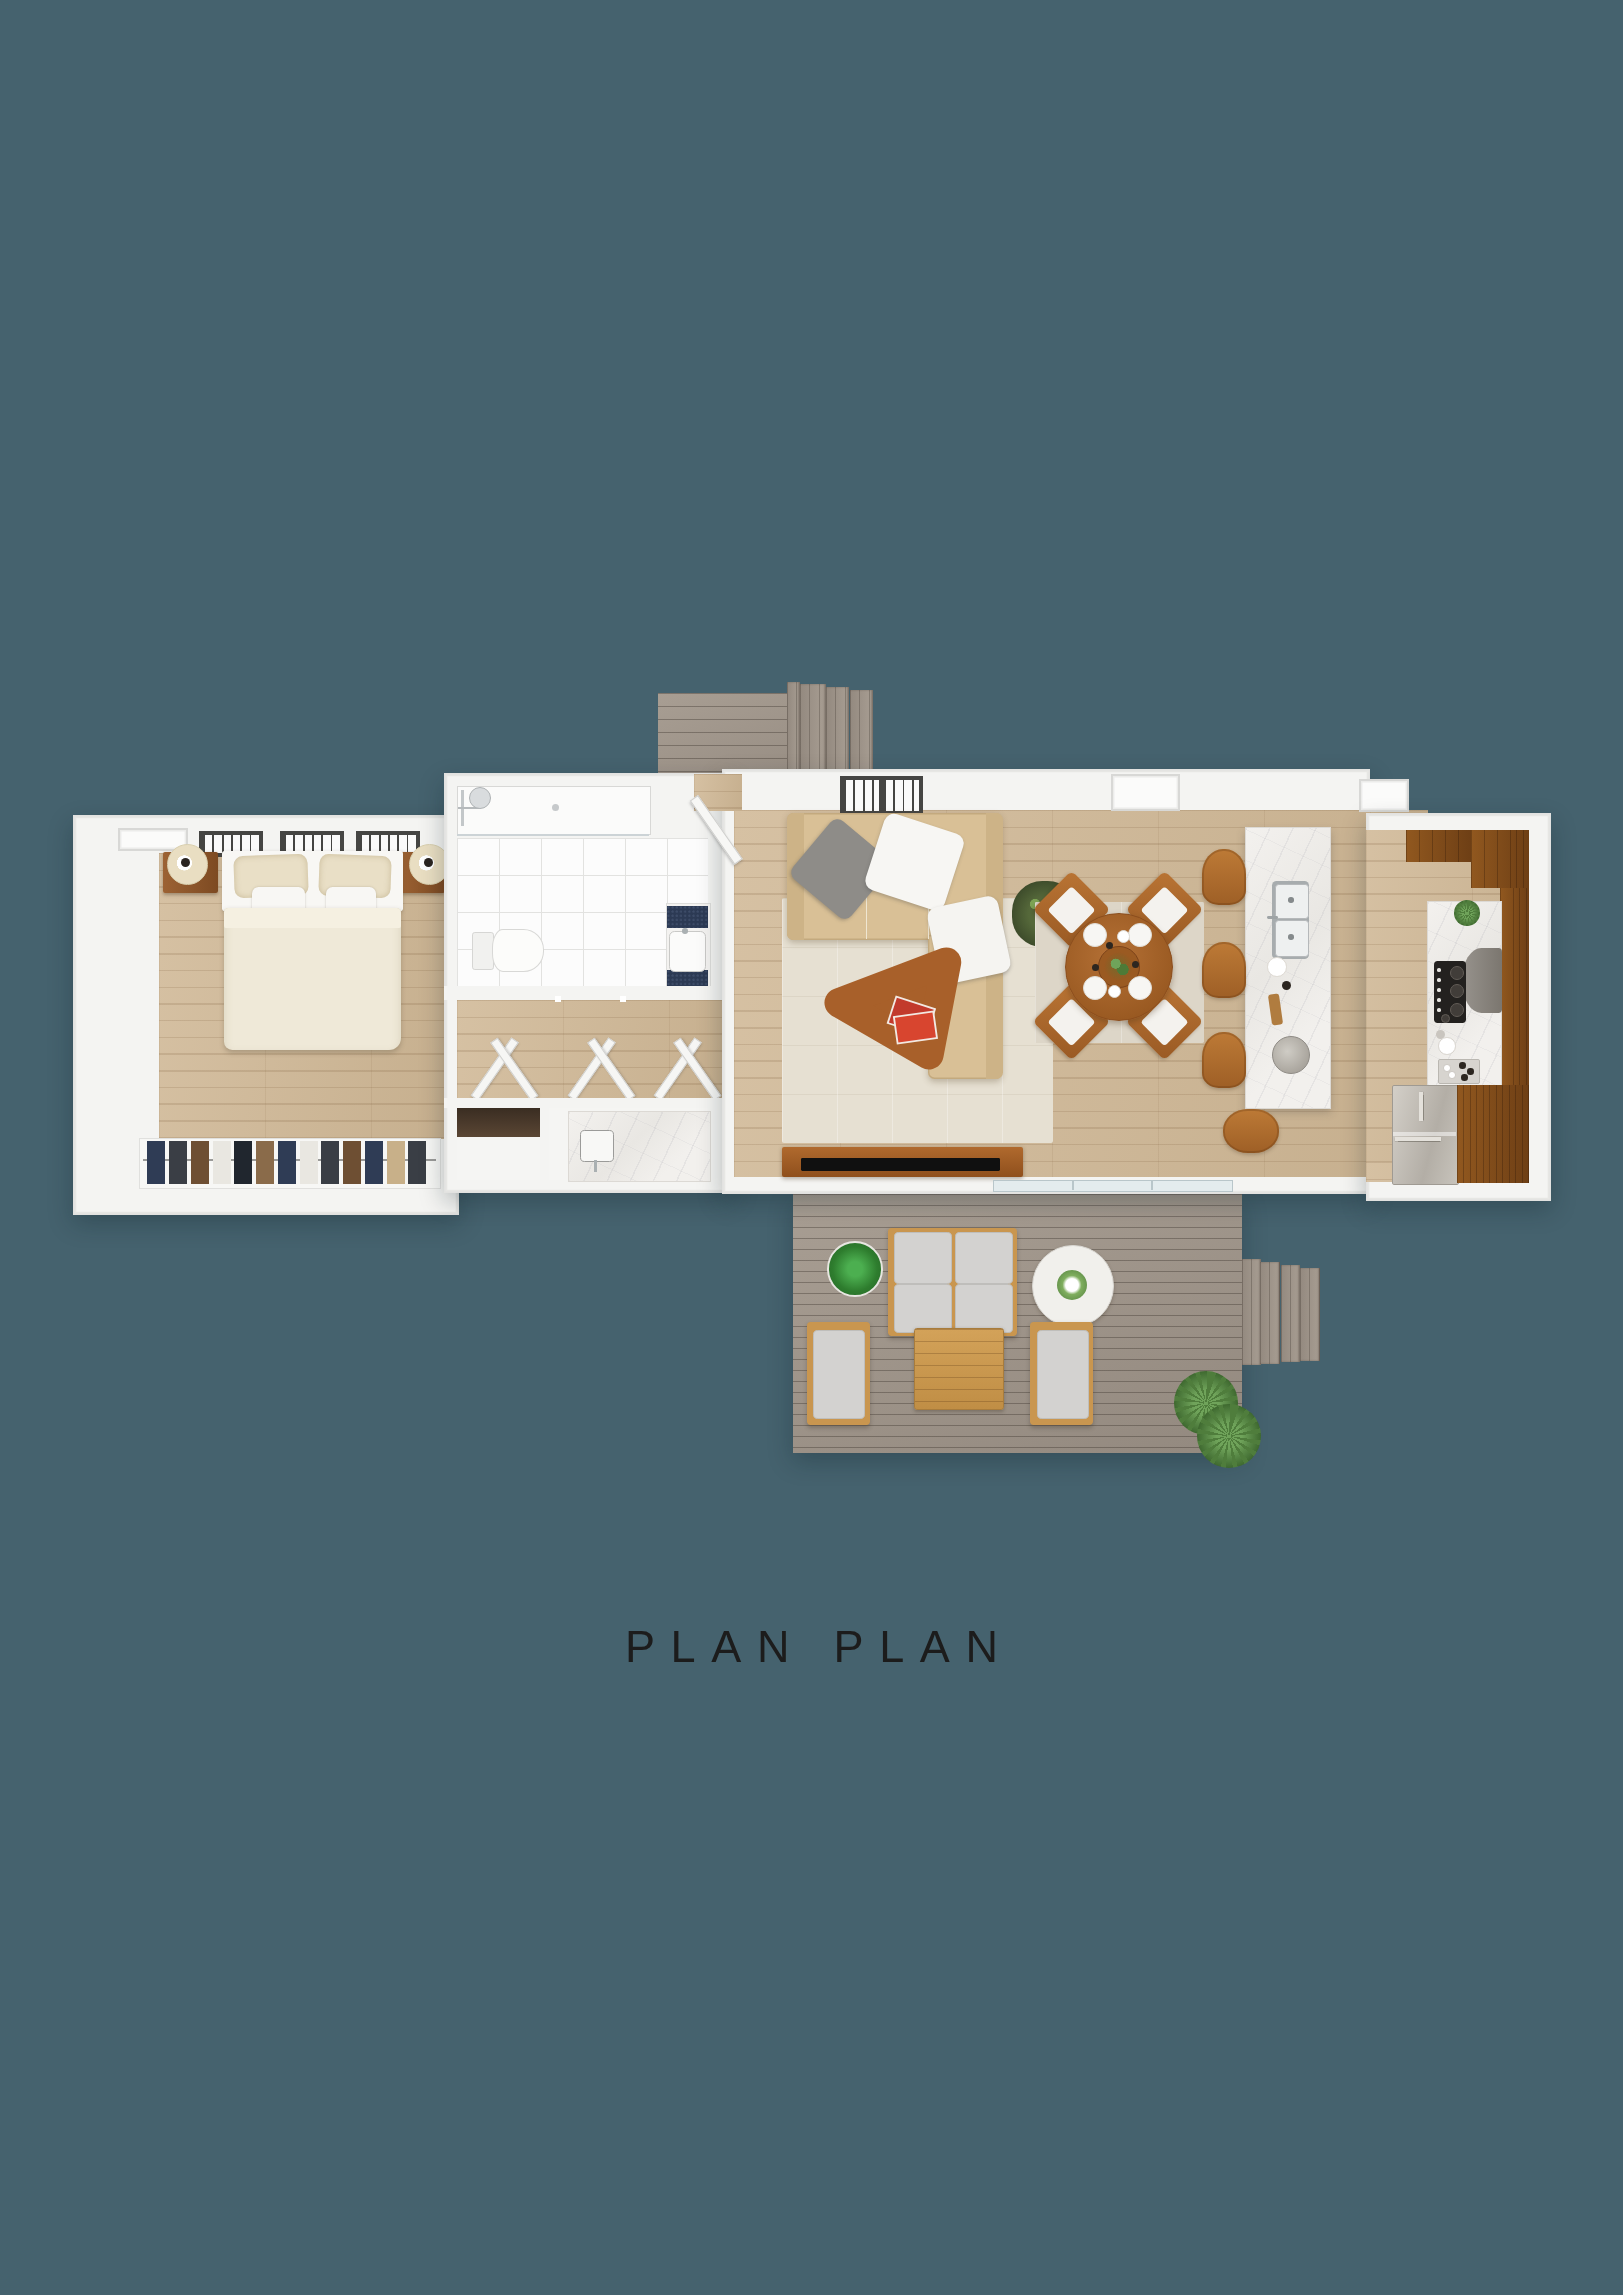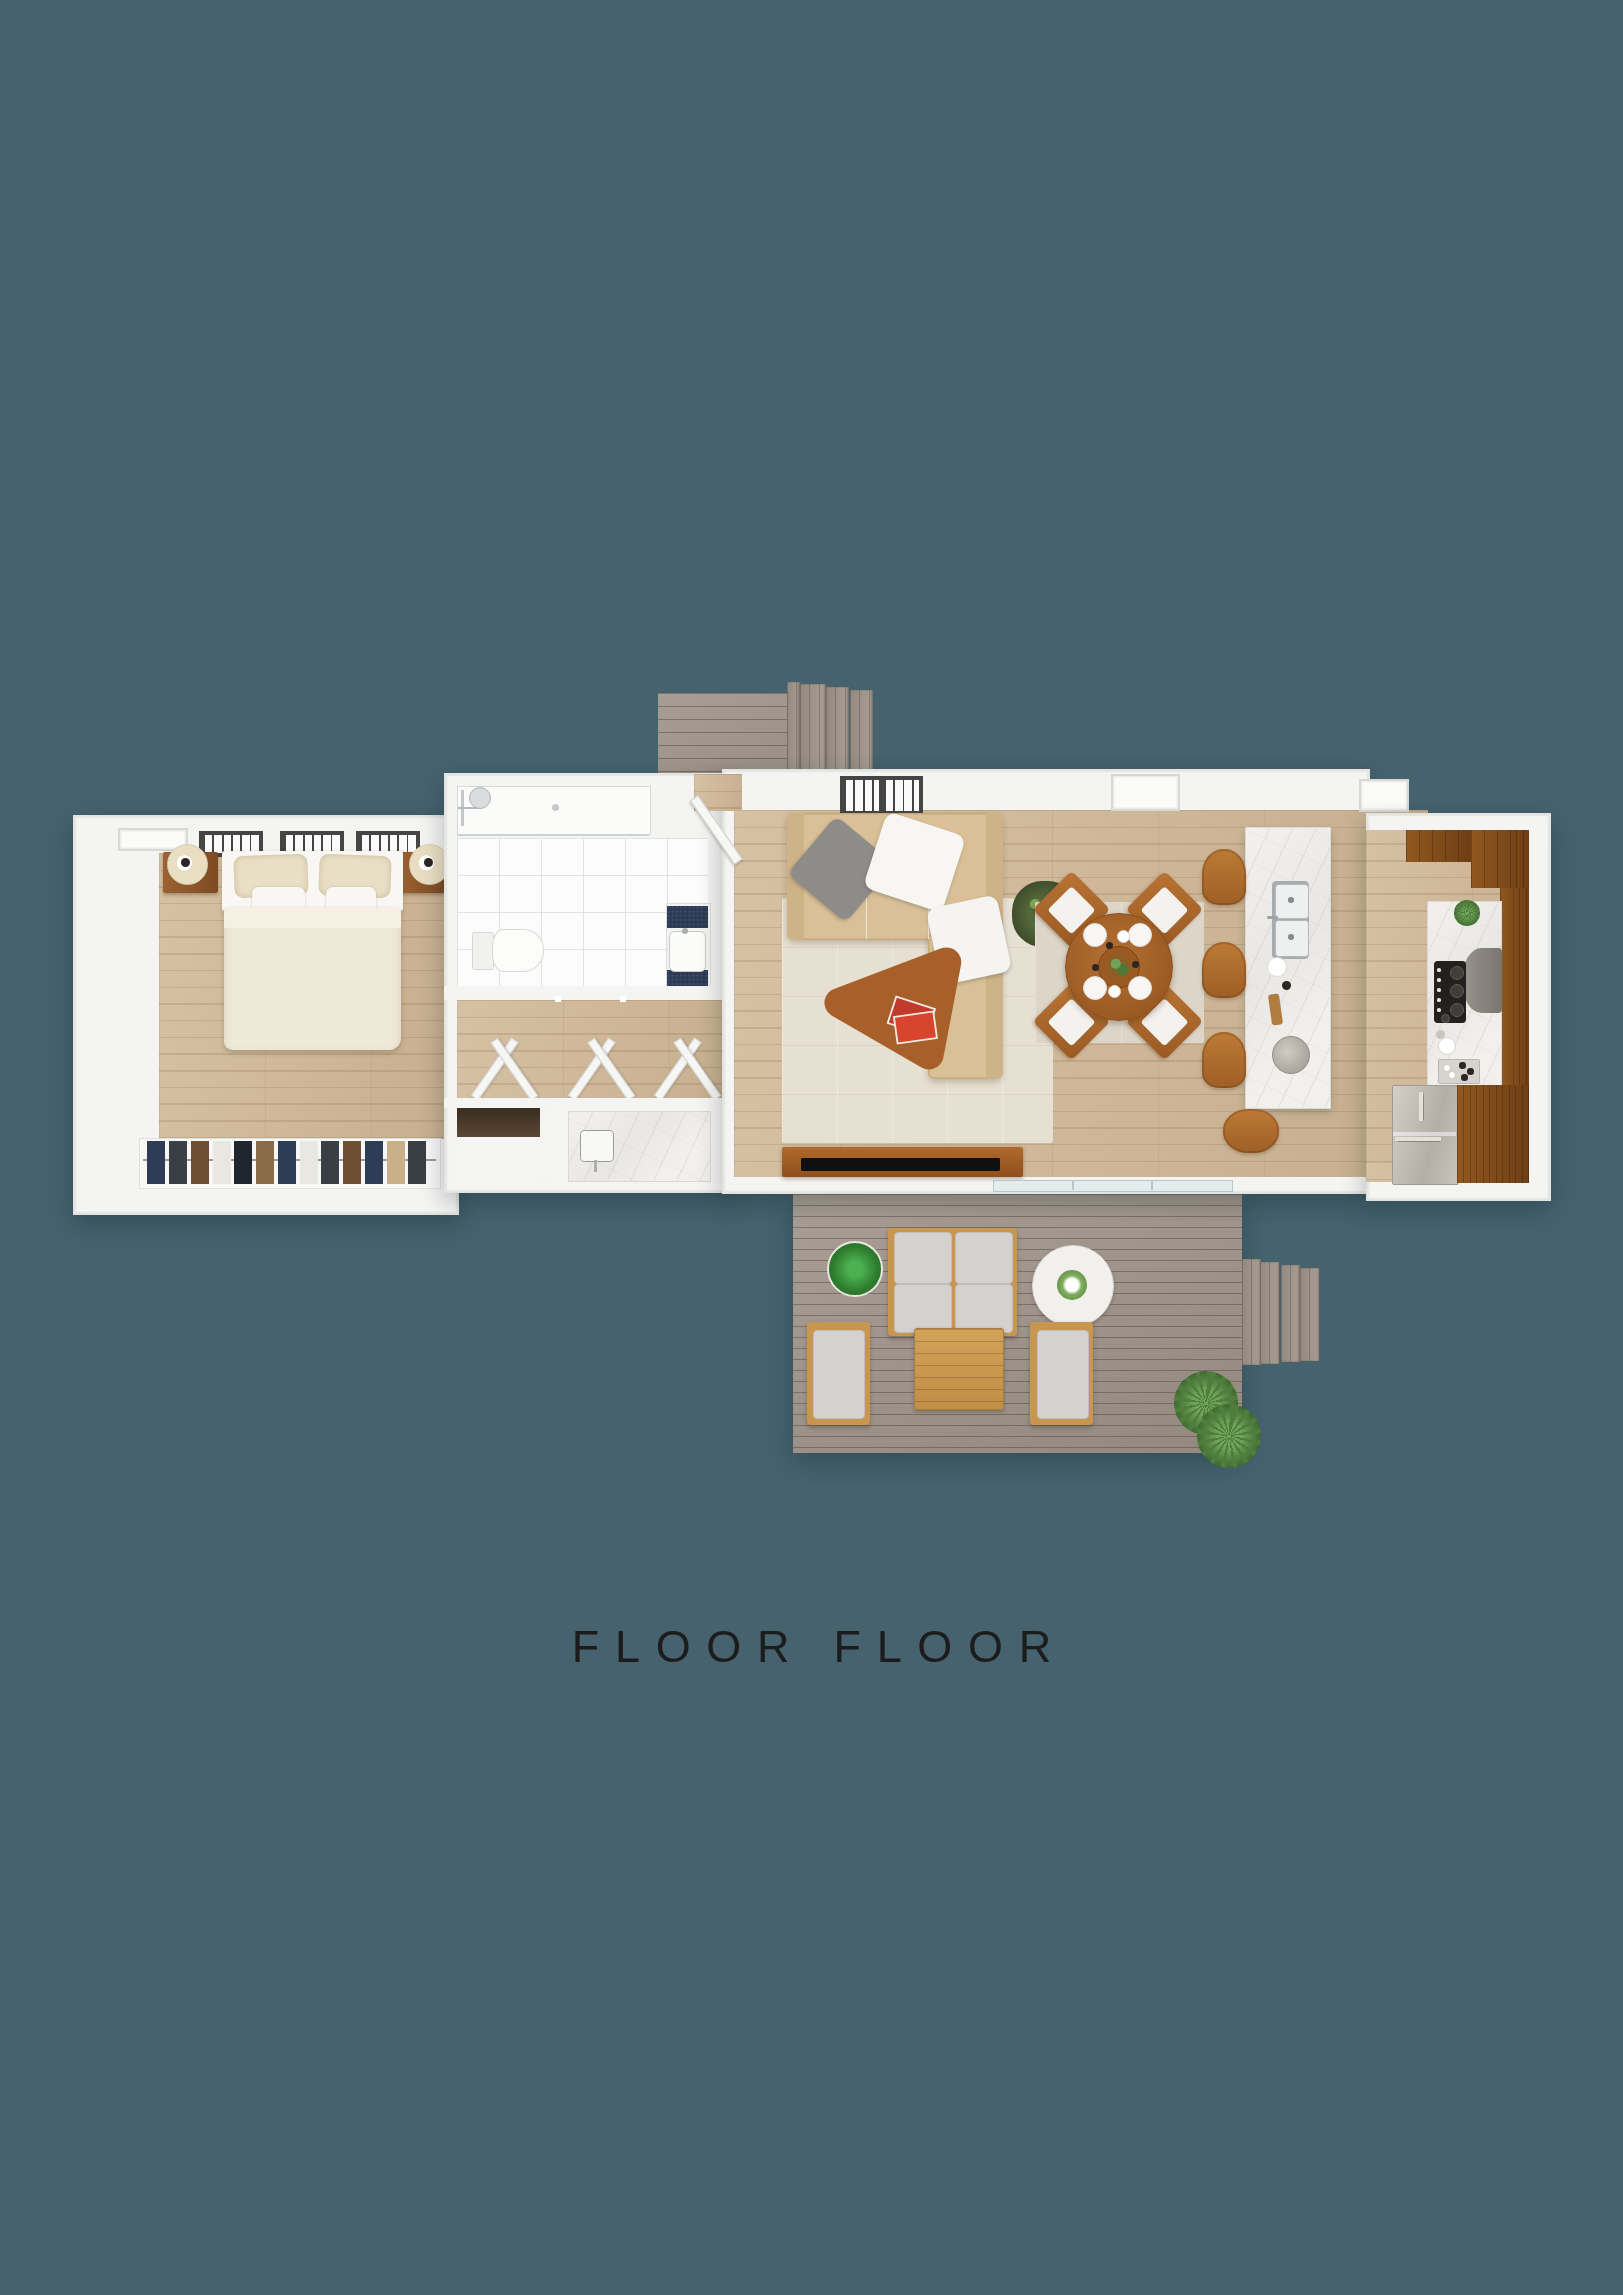--- a/index.html
+++ b/index.html
@@ -303,14 +303,14 @@
 <div class="abs" style="left:1467px;top:1068px;width:6.5px;height:6.5px;border-radius:50%;background:#2c2620;"></div>
 <div class="abs" style="left:1461px;top:1074px;width:6.5px;height:6.5px;border-radius:50%;background:#2c2620;"></div>
 <div class="abs" style="left:1443px;top:1064px;width:5.6px;height:5.6px;border-radius:50%;background:#ffffff;border:0.5px solid #c9c5bf;"></div>
 <div class="abs" style="left:1448px;top:1071px;width:5.6px;height:5.6px;border-radius:50%;background:#ffffff;border:0.5px solid #c9c5bf;"></div>
 <div class="abs" style="left:1392px;top:1085px;width:65px;height:98px;background:linear-gradient(105deg,#d3cfc8,#b3aea6 60%,#c8c4bc);border:0.9px solid #9f9a92;border-radius:1.9px;"></div>
 <div class="abs" style="left:1419px;top:1092px;width:4.2px;height:29px;background:#e4e1db;box-shadow:0.9px 0 0.9px rgba(90,85,75,.5);"></div>
 <div class="abs" style="left:1393px;top:1132px;width:63px;height:3.7px;background:rgba(255,255,255,.5);"></div>
 <div class="abs" style="left:1395px;top:1137px;width:46px;height:4.2px;background:#e4e1db;box-shadow:0 0.9px 0.9px rgba(90,85,75,.5);"></div>
 <div class="abs kwood" style="left:1457px;top:1085px;width:72px;height:98px;"></div>
 
-<div id="title" class="abs">FLOOR FLOOR</div>
+<div id="title" class="abs">PLAN PLAN</div>
 
 
 </body></html>

